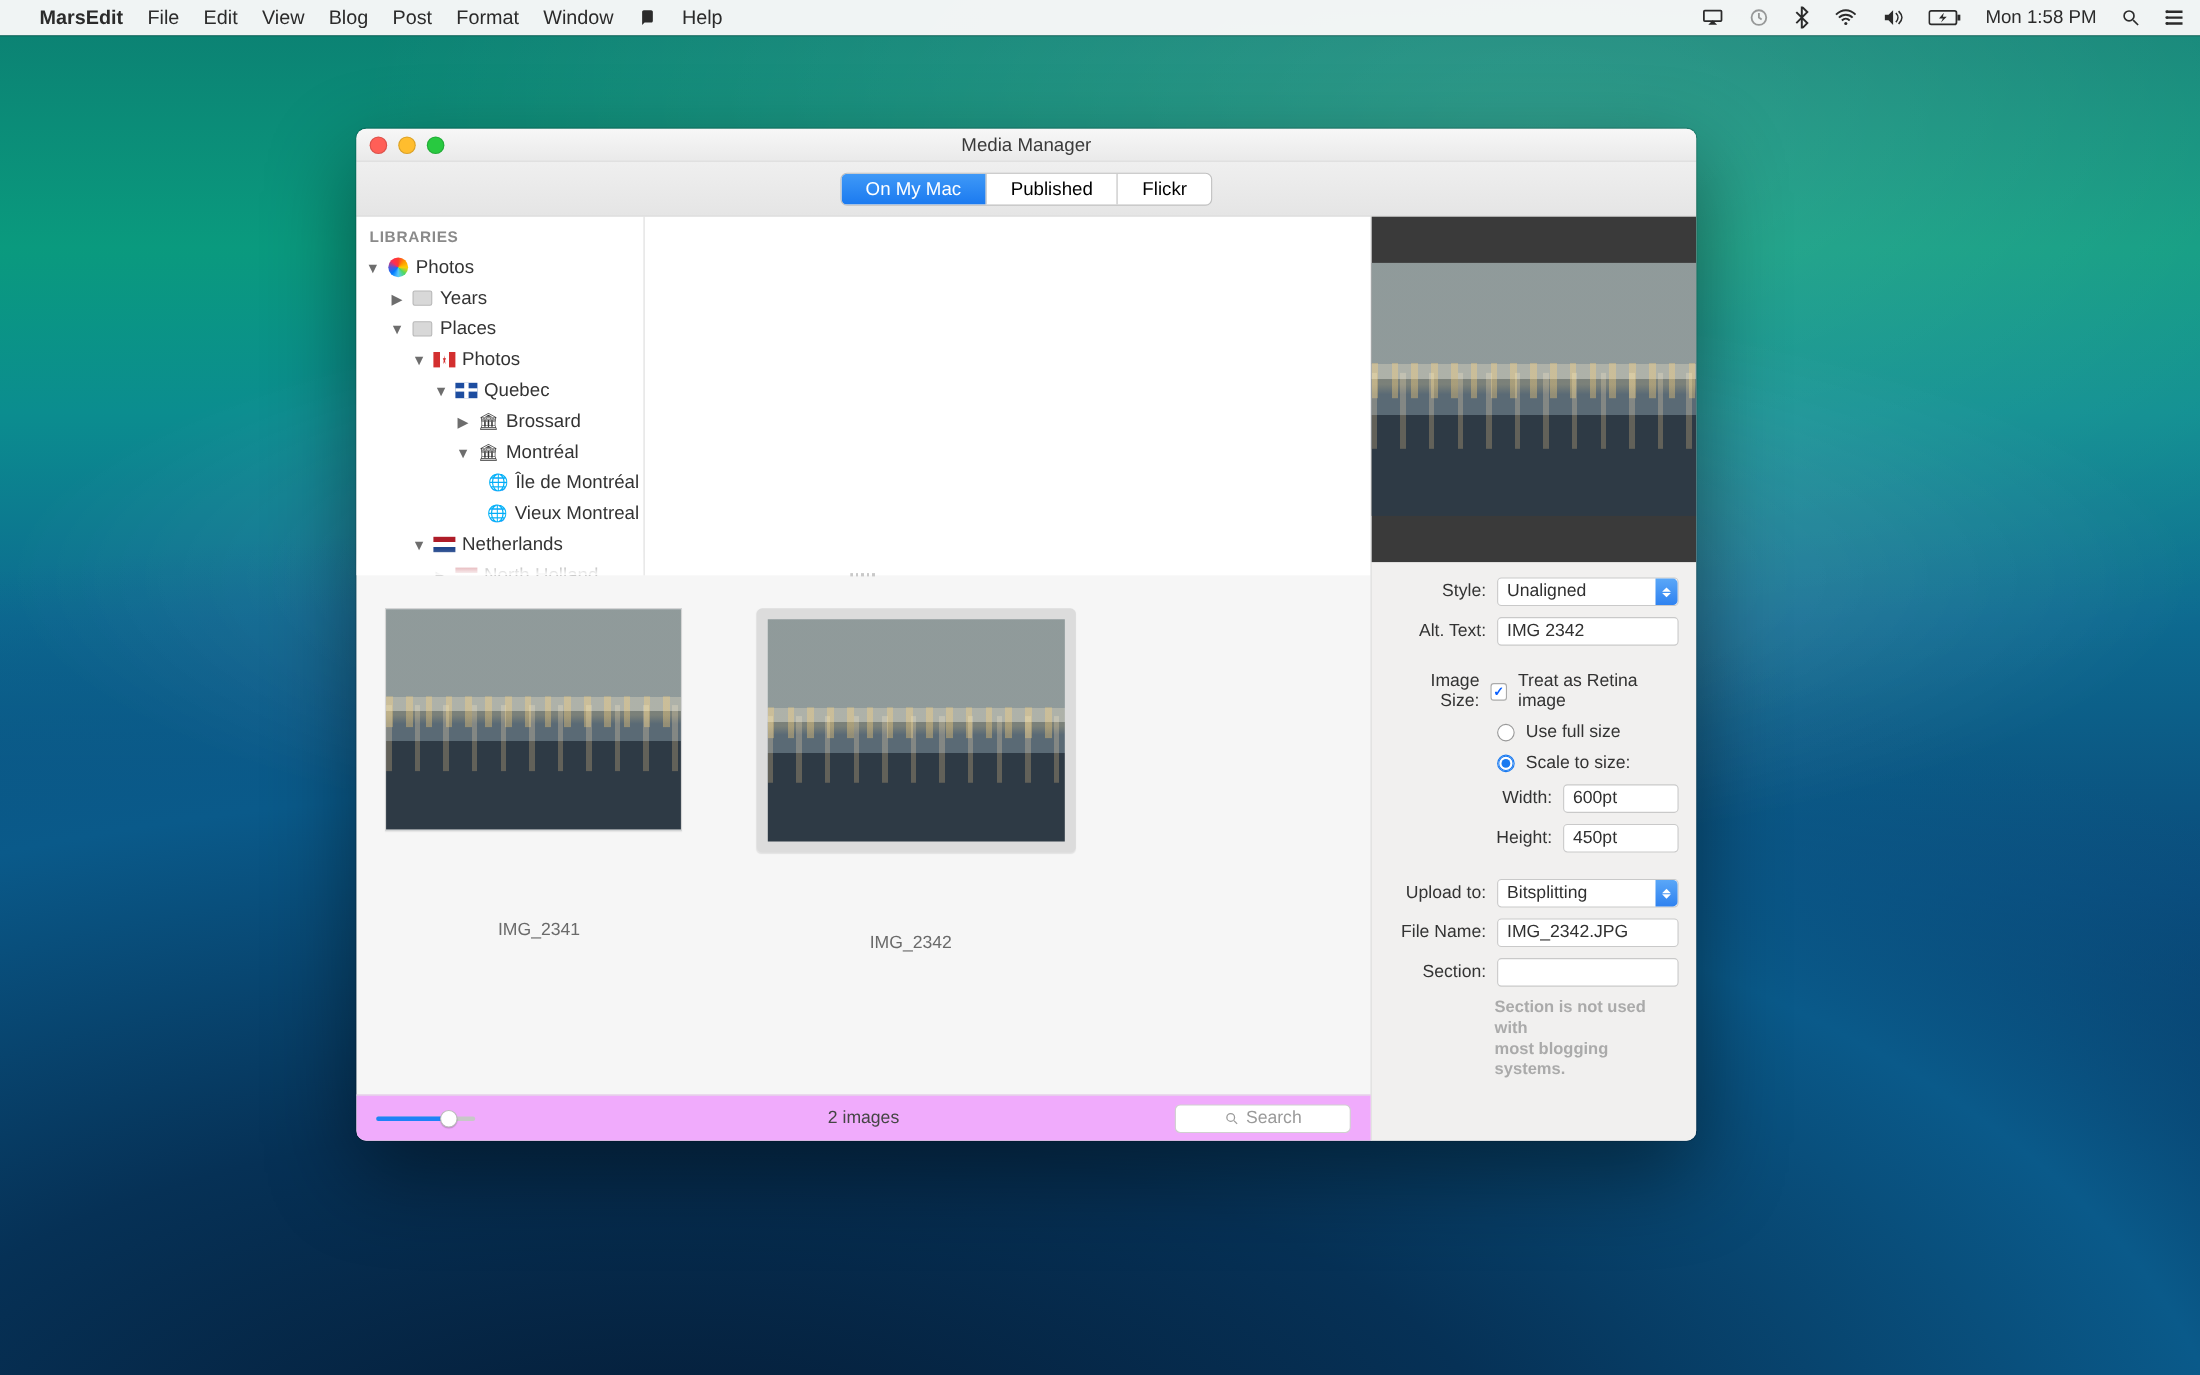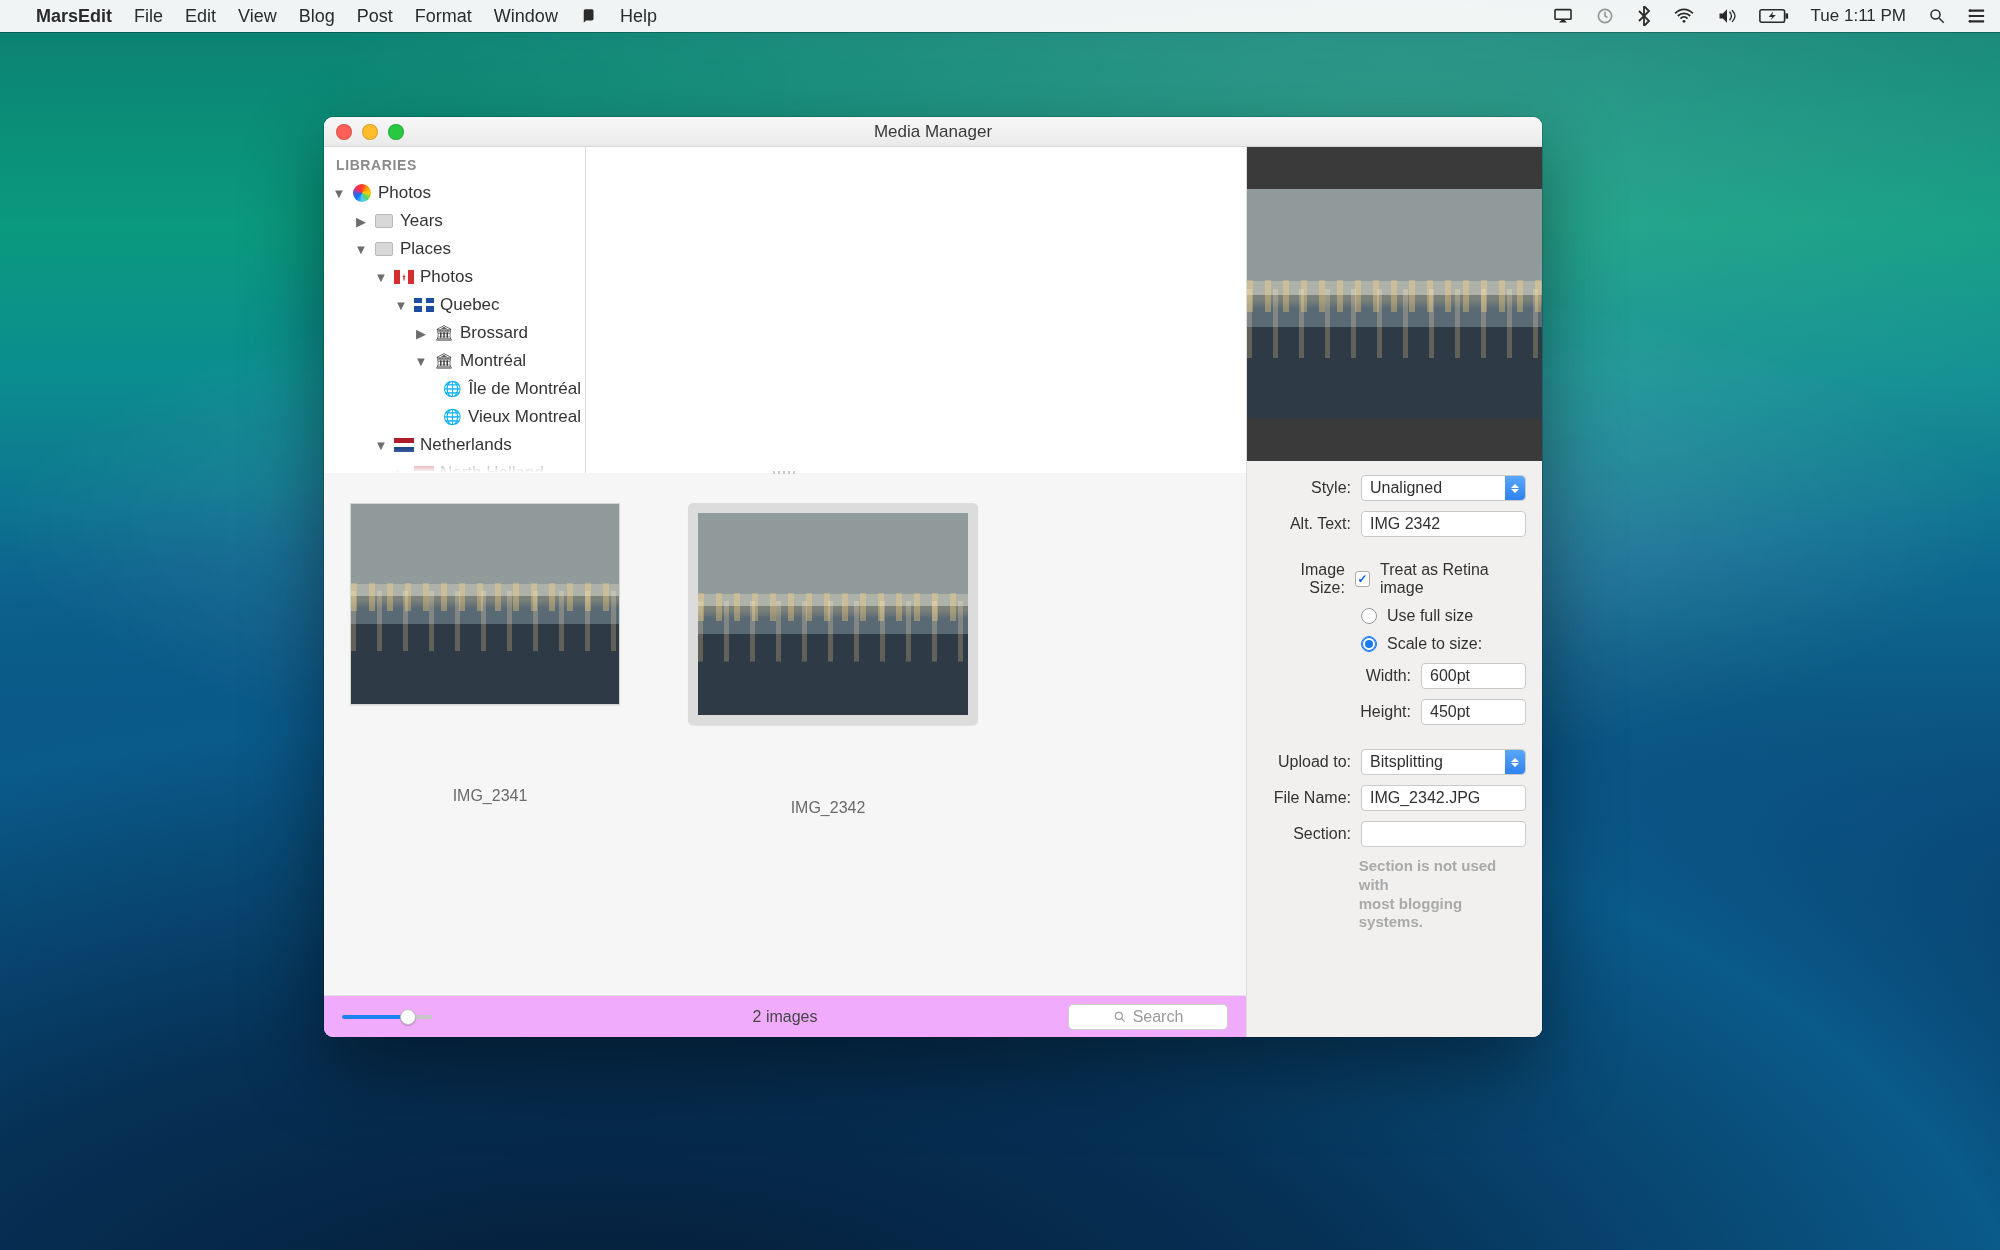--- a/index.html
+++ b/index.html
@@ -254,21 +254,21 @@
           <path d="M15 5c3 3 3 7 0 10M18 3c5 5 5 9 0 14" fill="none" stroke="#2b2b2b" stroke-width="1.8"></path>
         </svg>
       </span>
     <span class="menu-icon">
         <svg width="30" height="16" viewBox="0 0 34 18">
           <rect x="1" y="2" width="28" height="14" rx="2" fill="none" stroke="#2b2b2b" stroke-width="1.8"></rect>
           <rect x="30" y="6" width="3" height="6" fill="#2b2b2b"></rect>
           <path d="M16 4l-5 6h4l-2 4 6-6h-4z" fill="#2b2b2b"></path>
         </svg>
       </span>
-    <span>Tue 1:11 PM</span>
+    <span>Mon 1:58 PM</span>
     <span class="menu-icon">
         <svg width="18" height="18" viewBox="0 0 24 24">
           <circle cx="10" cy="10" r="6" fill="none" stroke="#2b2b2b" stroke-width="2"></circle>
           <path d="M15 15l6 6" stroke="#2b2b2b" stroke-width="2"></path>
         </svg>
       </span>
     <span class="menu-icon">
         <svg width="18" height="16" viewBox="0 0 20 18">
           <path d="M2 3h16M2 9h16M2 15h16" stroke="#2b2b2b" stroke-width="2.5"></path>
           <circle cx="2" cy="3" r="1.5" fill="#2b2b2b"></circle>
@@ -282,20 +282,27 @@
 <div class="window">
   <div class="titlebar">
     <div class="traffic">
       <span class="tl-close"></span>
       <span class="tl-min"></span>
       <span class="tl-zoom"></span>
     </div>
     <span class="title-text">Media Manager</span>
   </div>
 
+  <div class="toolbar">
+    <div class="segmented">
+      <div class="seg active">On My Mac</div>
+      <div class="seg">Published</div>
+      <div class="seg">Flickr</div>
+    </div>
+  </div>
 
   <div class="body">
 
     <div style="flex:1; display:flex; flex-direction:column; min-width:0;">
       <div class="upper">
         <div class="sidebar">
           <div class="sidebar-header">LIBRARIES</div>
           <div class="tree" id="tree">
               <div class="node depth0">
                 <span class="disclosure">▼</span>

